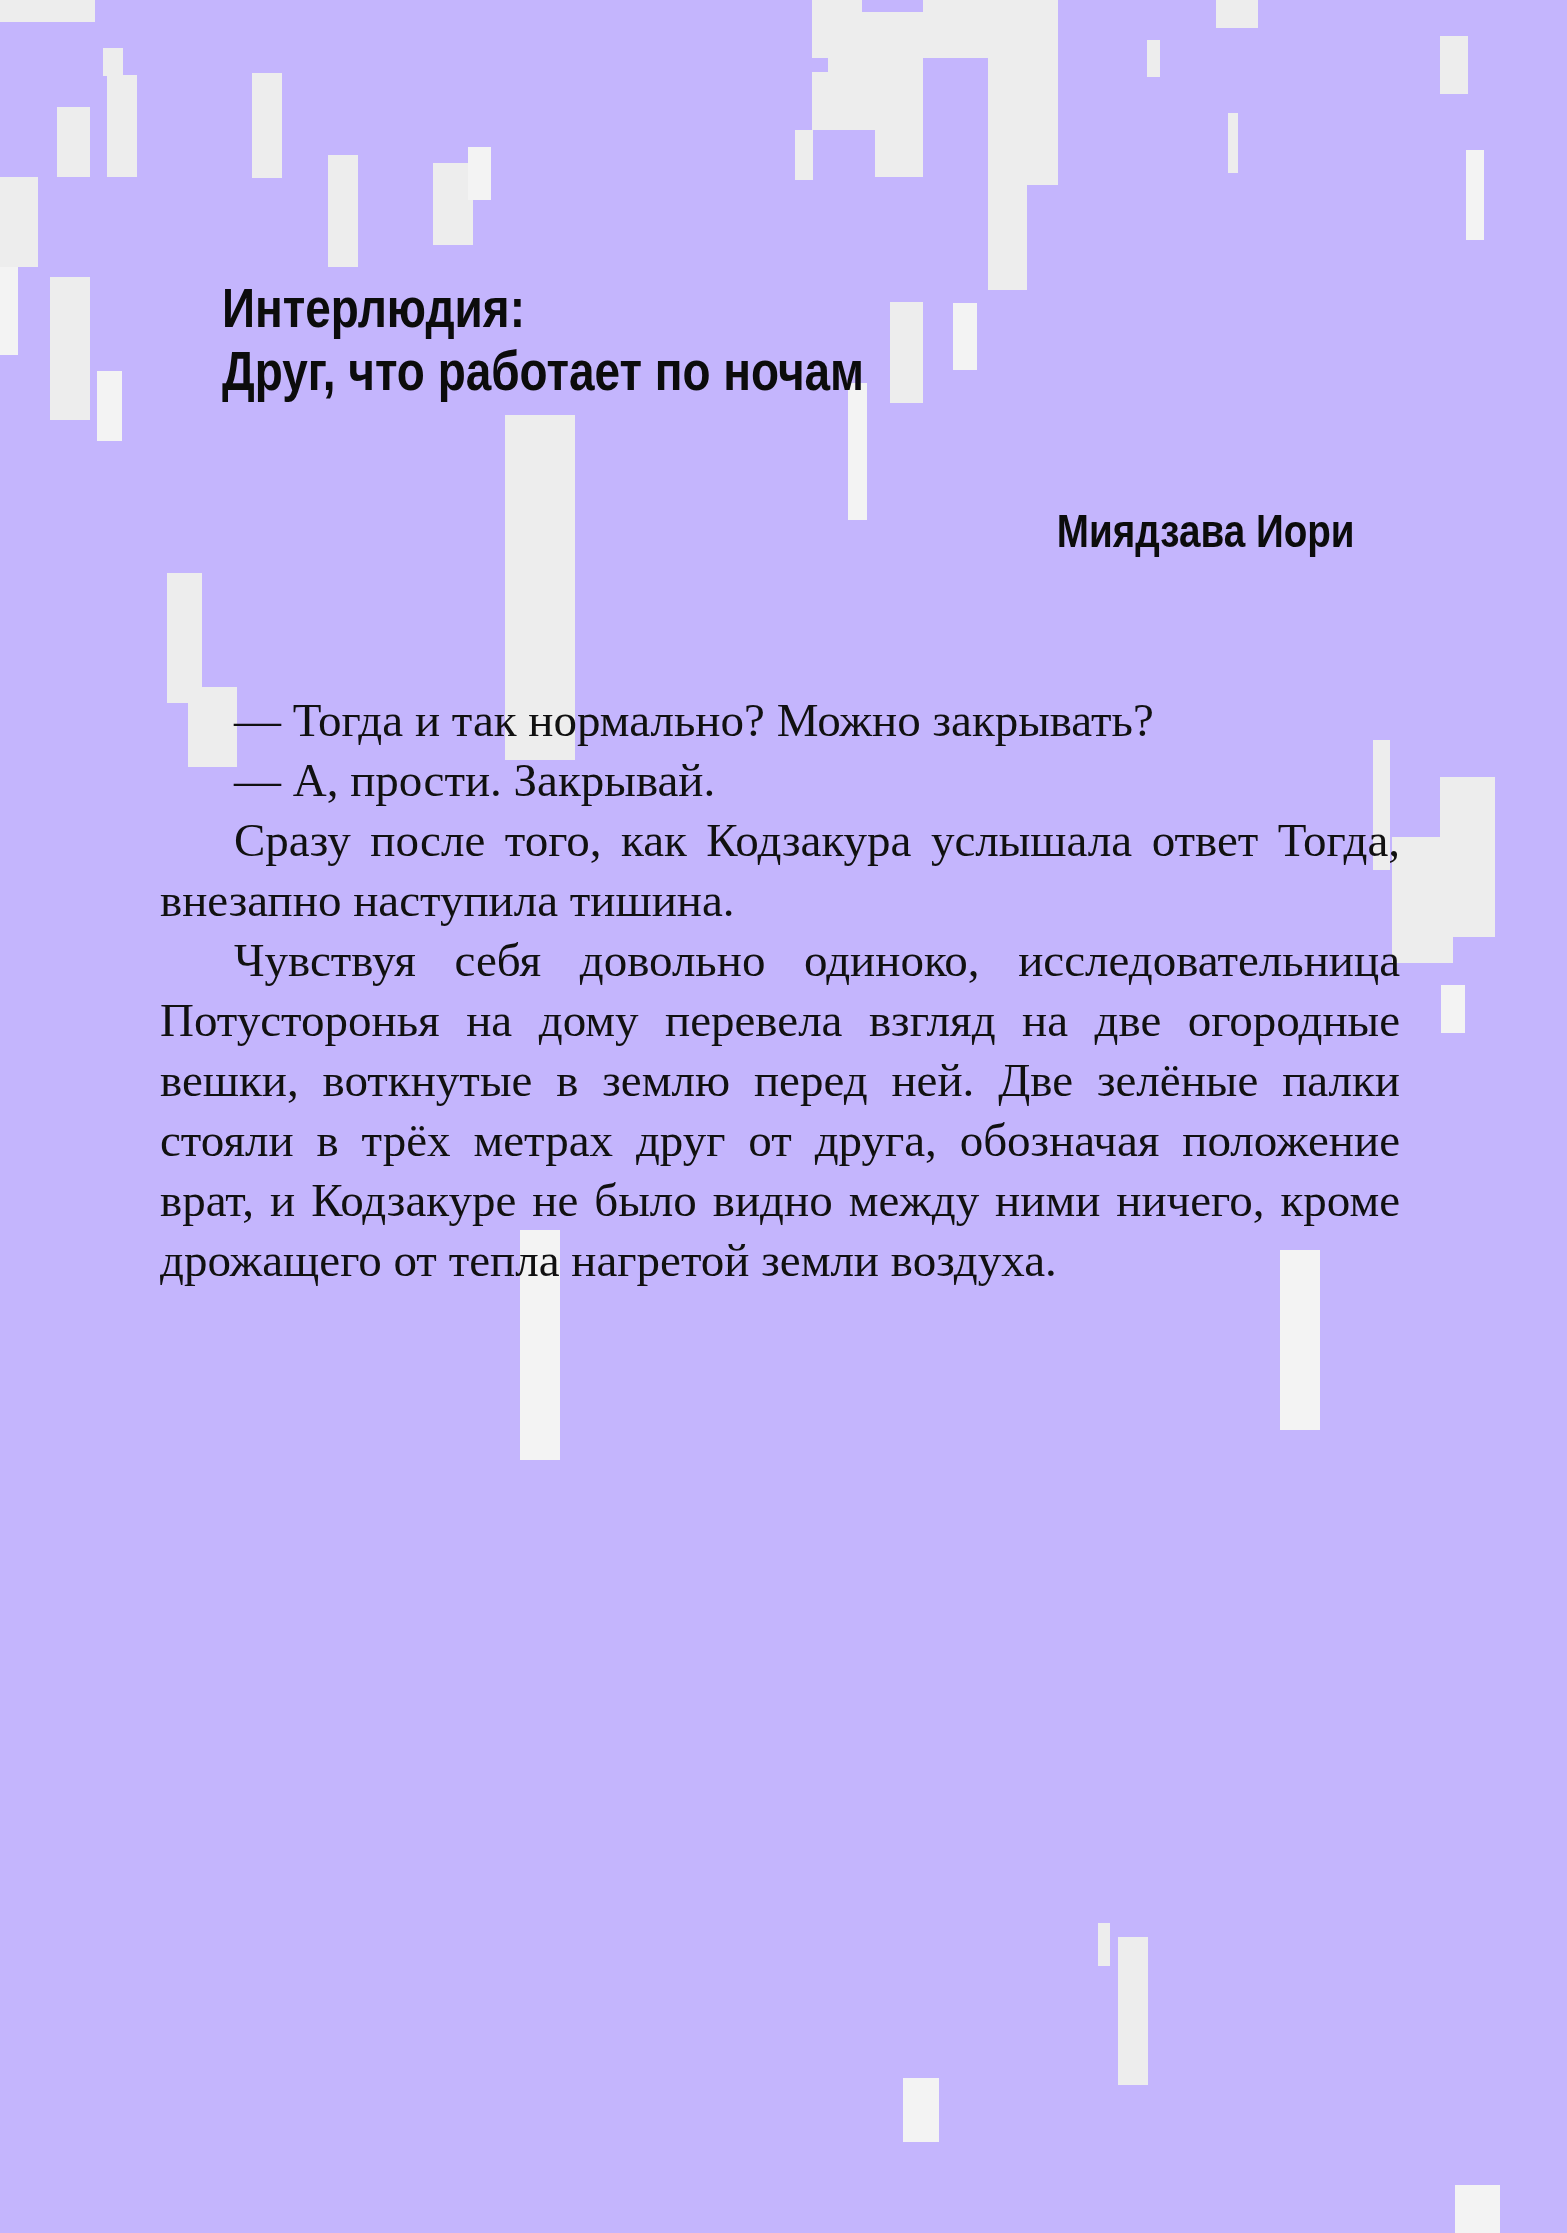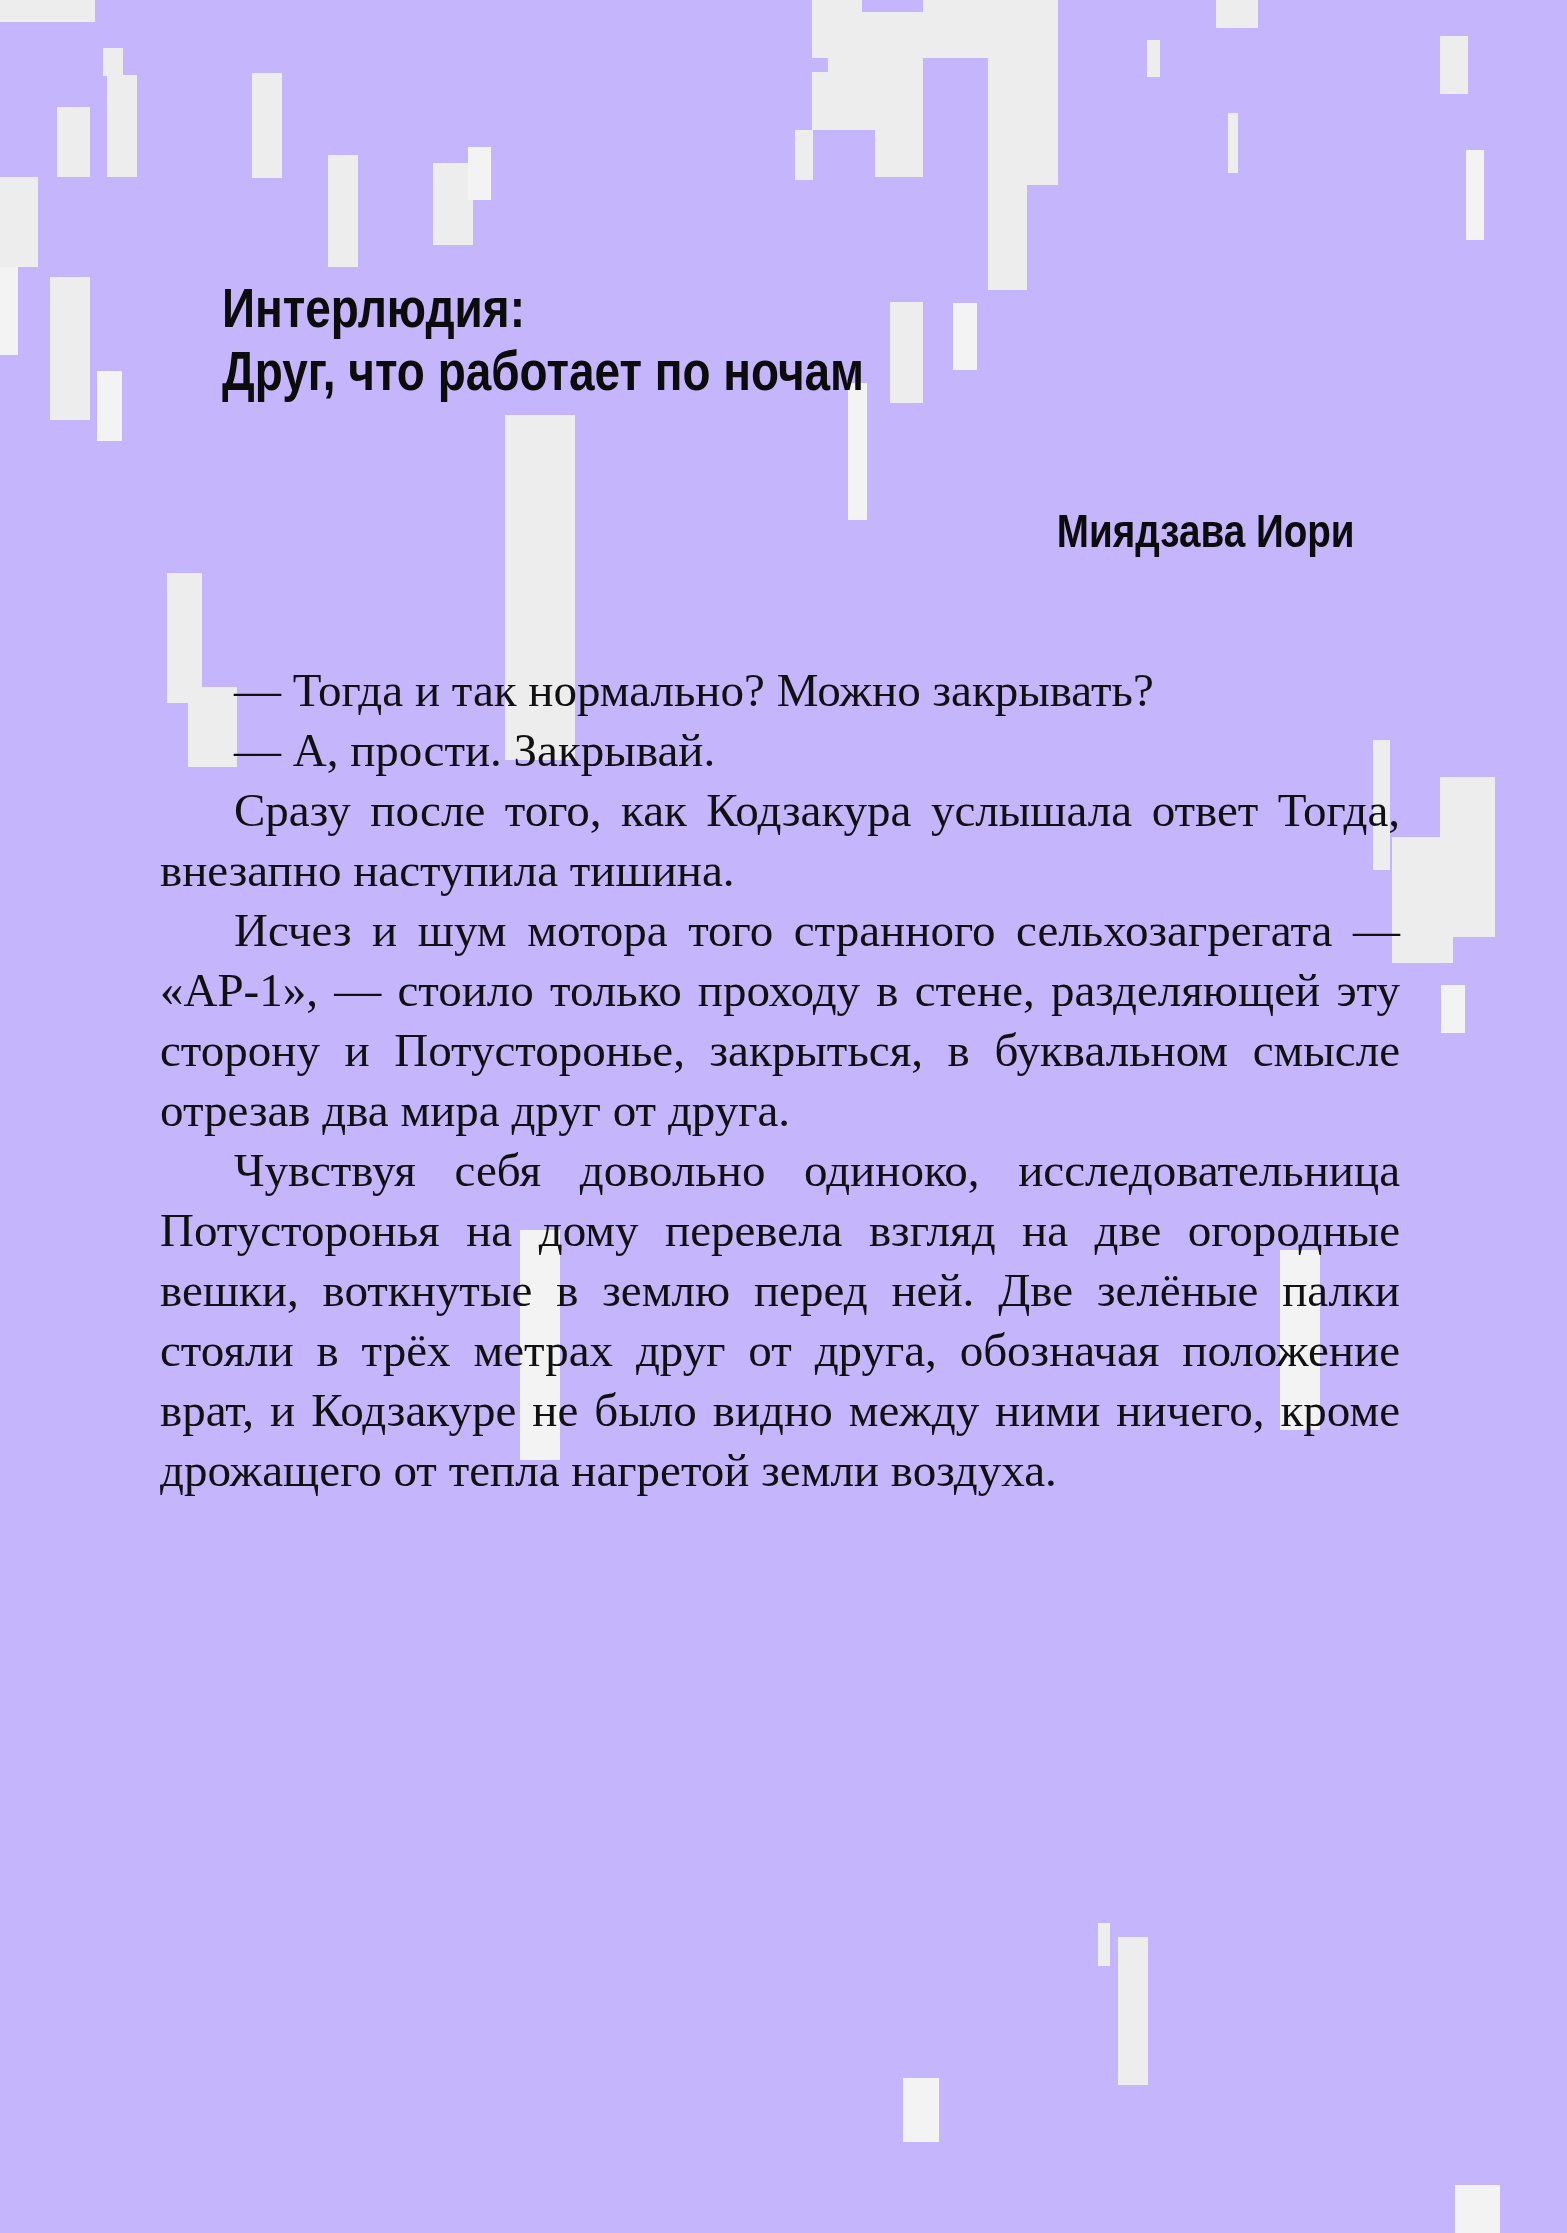--- a/index.html
+++ b/index.html
@@ -48,21 +48,21 @@
     font-size: 46px;
     line-height: 50px;
     color: #0c0c0c;
     transform: scaleX(0.84);
     transform-origin: right top;
     white-space: nowrap;
   }
   .body-text {
     position: absolute;
     left: 160px;
-    top: 660px;
+    top: 690px;
     width: 1240px;
     z-index: 2;
     font-family: "Liberation Serif", serif;
     font-size: 47px;
     line-height: 60px;
     color: #111111;
     text-align: justify;
   }
   .body-text p {
     margin: 0;
@@ -128,16 +128,15 @@
     <div>Интерлюдия:</div>
     <div>Друг, что работает по ночам</div>
   </div>
 
   <div class="author-line">Миядзава Иори</div>
 
   <div class="body-text">
       <p>— Тогда и так нормально? Можно закрывать?</p>
       <p>— А, прости. Закрывай.</p>
       <p>Сразу после того, как Кодзакура услышала ответ Тогда, внезапно наступила тишина.</p>
-      <p>Исчез и шум мотора того странного сельхозагрегата — «АР‑1», — стоило только проходу в стене, разделяющей эту сторону и Потусторонье, закрыться, в буквальном смысле отрезав два мира друг от друга.</p>
       <p>Чувствуя себя довольно одиноко, исследовательница Потусторонья на дому перевела взгляд на две огородные вешки, воткнутые в землю перед ней. Две зелёные палки стояли в трёх метрах друг от друга, обозначая положение врат, и Кодзакуре не было видно между ними ничего, кроме дрожащего от тепла нагретой земли воздуха.</p>
     </div>
 </div>
 
 </body></html>

